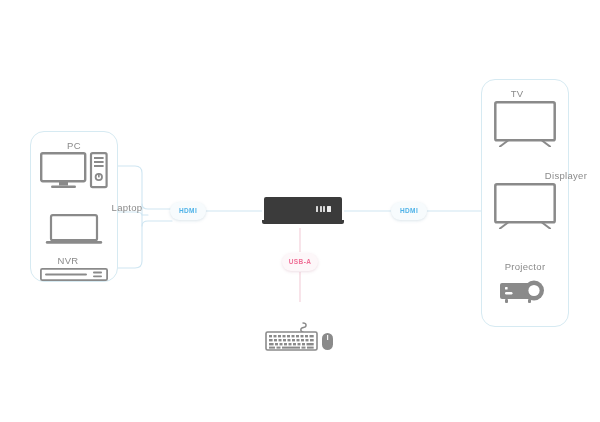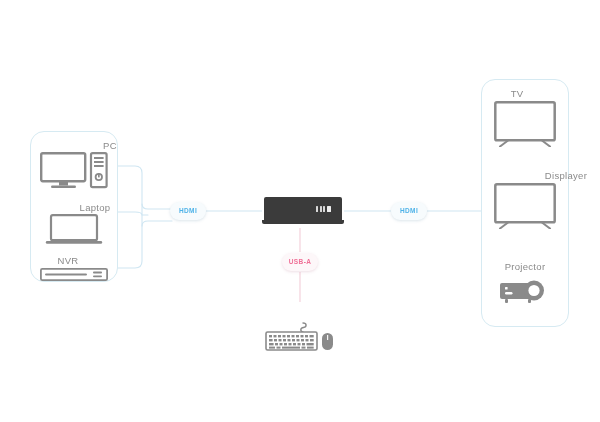--- a/index.html
+++ b/index.html
@@ -112,39 +112,39 @@
 
     <line x1="426" y1="211" x2="482" y2="211" stroke="#cfe6f2" stroke-width="1.1"></line>
 
     <line x1="300" y1="228" x2="300" y2="252" stroke="#f2cdd8" stroke-width="1.1"></line>
 
     <line x1="300" y1="272" x2="300" y2="302" stroke="#f2cdd8" stroke-width="1.1"></line>
   </svg>
 
   <div class="abs group-panel" style="left:30px;top:131px;width:88px;height:151px;"></div>
 
-  <div class="abs node-label" style="left:30px;top:141px;width:88px;margin-left:36px;">PC</div>
+  <div class="abs node-label" style="left:30px;top:141px;width:88px;">PC</div>
   <div class="abs" style="left:40px;top:152px;width:68px;height:38px;">
     <svg viewBox="0 0 68 38" width="68" height="38">
 
       <rect x="1.2" y="1.2" width="44" height="28" rx="1.6" fill="#ffffff" stroke="#8a8a8a" stroke-width="2.4"></rect>
       <rect x="5" y="5" width="36.5" height="20.5" fill="#ffffff"></rect>
       <rect x="19" y="29.5" width="9" height="4" fill="#8a8a8a"></rect>
       <rect x="11" y="33.5" width="25" height="2.6" rx="1.3" fill="#8a8a8a"></rect>
 
       <rect x="51" y="1.2" width="15.6" height="34" rx="1.6" fill="#ffffff" stroke="#8a8a8a" stroke-width="2.2"></rect>
       <rect x="54" y="5" width="9.6" height="2" fill="#8a8a8a"></rect>
       <rect x="54" y="9" width="9.6" height="2" fill="#8a8a8a"></rect>
       <rect x="54" y="13" width="9.6" height="2" fill="#8a8a8a"></rect>
       <circle cx="58.8" cy="25" r="3.2" fill="none" stroke="#8a8a8a" stroke-width="1.8"></circle>
       <rect x="58" y="21.4" width="1.7" height="4" fill="#8a8a8a"></rect>
     </svg>
   </div>
 
-  <div class="abs node-label" style="left:12px;top:203px;width:104px;padding-left:31px;">Laptop</div>
+  <div class="abs node-label" style="left:44px;top:203px;width:104px;padding-left:31px;">Laptop</div>
   <div class="abs" style="left:45px;top:214px;width:58px;height:32px;">
     <svg viewBox="0 0 58 32" width="58" height="32">
       <rect x="6" y="1.2" width="46" height="25" rx="1.8" fill="#ffffff" stroke="#8a8a8a" stroke-width="2.2"></rect>
       <rect x="9.6" y="4.8" width="38.8" height="17.8" fill="#ffffff"></rect>
       <rect x="0.8" y="27" width="56.4" height="2.8" rx="1.4" fill="#8a8a8a"></rect>
     </svg>
   </div>
 
   <div class="abs node-label" style="left:30px;top:256px;width:76px;">NVR</div>
   <div class="abs" style="left:40px;top:268px;width:68px;height:13px;">

